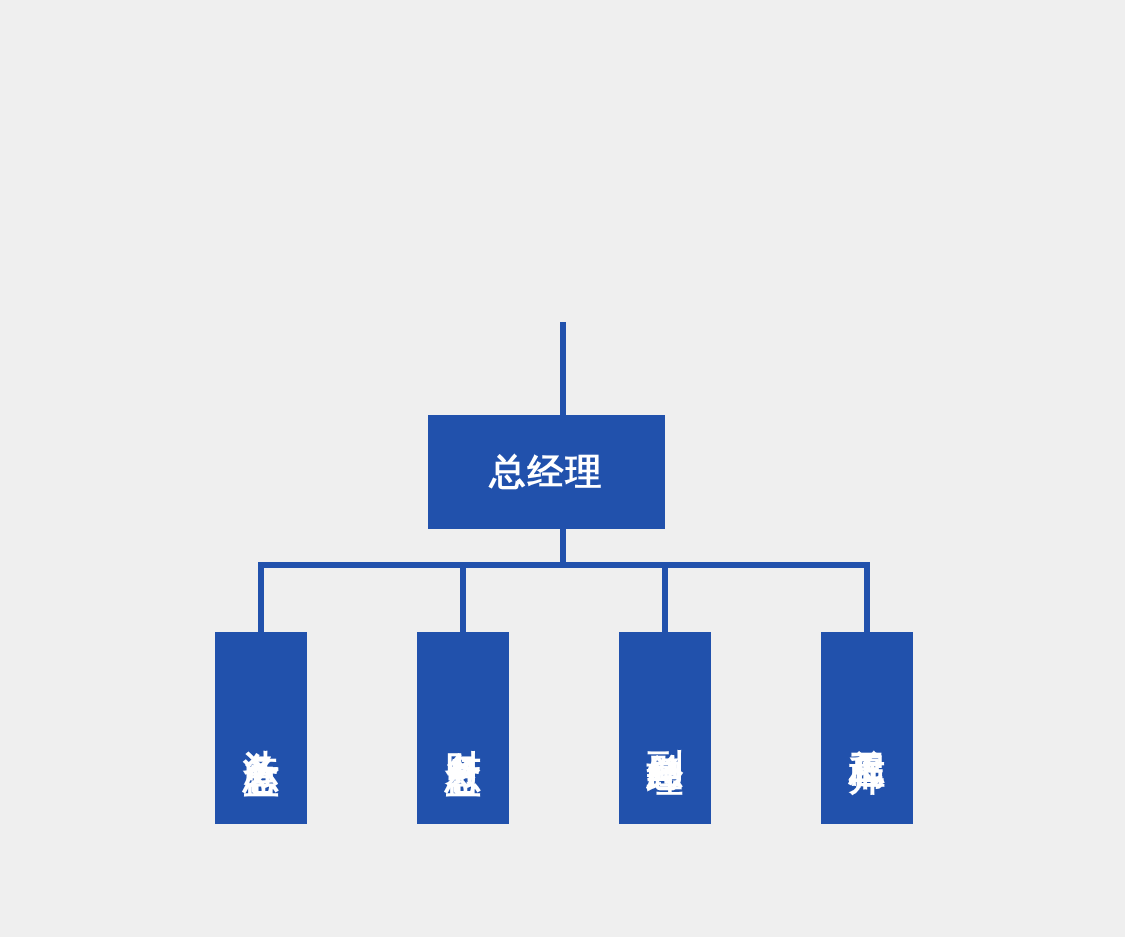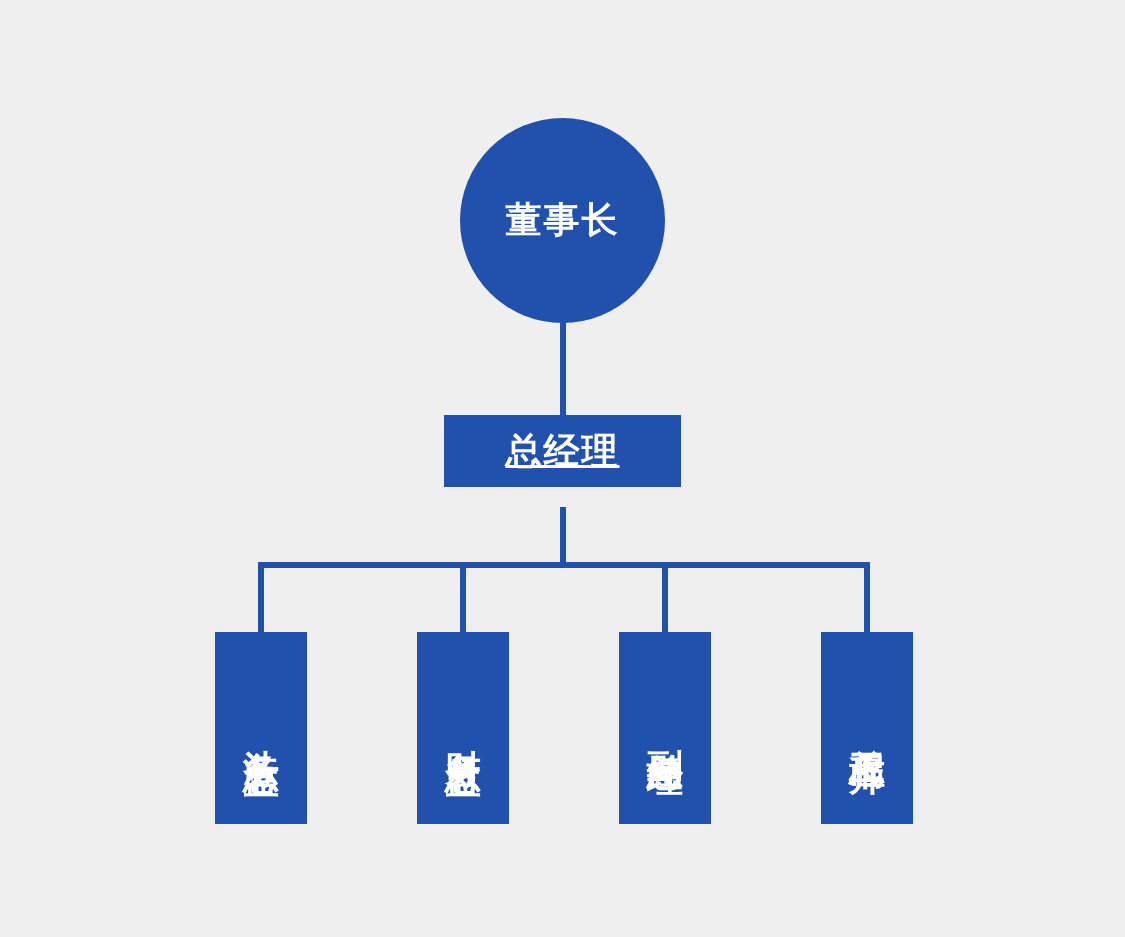--- a/index.html
+++ b/index.html
@@ -30,25 +30,24 @@
     text-align: center;
   }
   .node-circle {
     left: 460px;
     top: 118px;
     width: 205px;
     height: 205px;
     border-radius: 50%;
   }
   .node-gm {
-    left: 444px;
+    left: 428px;
     top: 415px;
     width: 237px;
-    height: 72px;
-    text-decoration: underline;
+    height: 114px;
   }
   .node-leaf {
     top: 632px;
     width: 92px;
     height: 192px;
     writing-mode: vertical-rl;
     text-orientation: upright;
     letter-spacing: 4px;
     line-height: 1;
   }
@@ -95,23 +94,20 @@
 <div class="stage">
 
   <div class="connector link-root-gm"></div>
   <div class="connector link-gm-rail"></div>
   <div class="connector rail"></div>
   <div class="connector drop drop-1"></div>
   <div class="connector drop drop-2"></div>
   <div class="connector drop drop-3"></div>
   <div class="connector drop drop-4"></div>
 
-  <div class="node node-circle">
-    <span>董事长</span>
-  </div>
 
   <div class="node node-gm">
     <span>总经理</span>
   </div>
 
   <div class="node node-leaf leaf-1">
     <span>法务总监</span>
   </div>
   <div class="node node-leaf leaf-2">
     <span>财务总监</span>

